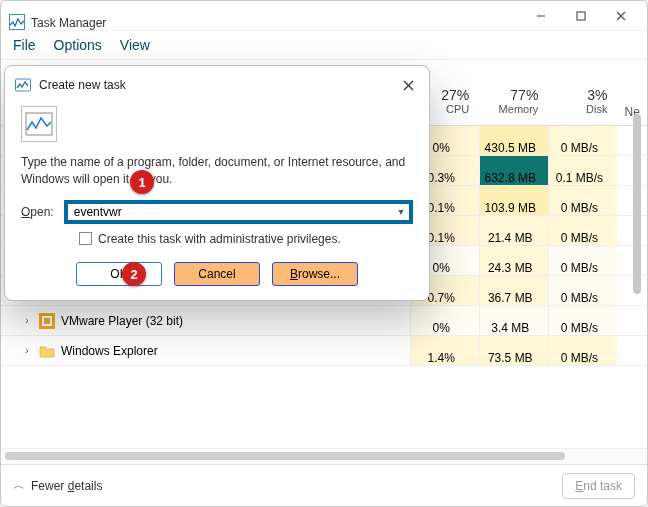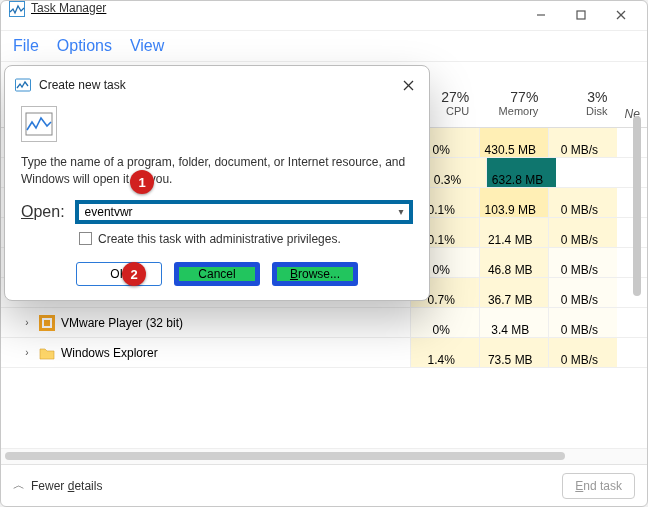--- a/index.html
+++ b/index.html
@@ -19,39 +19,38 @@
     border: 1px solid #c8c8c8;
     border-radius: 6px;
     position: relative;
     display: flex;
     flex-direction: column;
   }
   
   .titlebar {
     height: 30px;
     display: flex;
-    align-items: flex-start;
+    align-items: flex-end;
     padding: 0 6px 0 8px;
     border-bottom: 1px solid #eee;
-    text-decoration: underline;
   }
   .titlebar .tm-icon { width: 16px; height: 16px; margin-right: 6px; }
   .titlebar .title { flex: 1; color: #333; font-size: 12px; }
   .win-btn { width: 40px; height: 28px; display: flex; align-items: center; justify-content: center; color: #555; }
   
   .menubar {
     display: flex;
     padding: 2px 4px;
     gap: 2px;
     border-bottom: 1px solid #eee;
   }
   .menu-item {
     padding: 4px 8px;
-    color: #3b82f6;
-    font-size: 16px;
+    color: #0c4a6e;
+    font-size: 14px;
   }
   
   .main {
     flex: 1;
     position: relative;
     overflow: hidden;
     display: flex;
     flex-direction: column;
   }
   .grid-wrap {
@@ -63,21 +62,21 @@
   .grid {
     position: absolute;
     left: 0; top: 16px; right: 0;
   }
   .grid-row {
     display: flex;
     align-items: stretch;
   }
   .col-name  { width: 415px; padding-left: 20px; display: flex; align-items: center;}
   .col-stat  { width: 70px; text-align: right; padding-right: 10px; display:flex; flex-direction:column; justify-content:center; align-items:flex-end;}
-  .col-last  { width: 30px; font-style: italic; }
+  .col-last  { width: 30px; }
   .header {
     height: 50px;
     border-bottom: 1px solid #ddd;
     background: #fff;
   }
   .header .col-stat .pct { font-size: 14px; color: #333;}
   .header .col-stat .lbl { font-size: 11px; color: #555;}
   .header .col-last { display:flex; align-items:flex-end; justify-content:center; color:#555; padding-bottom:6px;}
   .data-row {
     height: 30px;
@@ -164,21 +163,21 @@
     width: 36px; height: 36px; border:1px solid #bbb; background:#fff;
     display:flex; align-items:center; justify-content:center;
   }
   .dlg-text { color:#333; font-size:12px; line-height:1.4; }
   .dlg-open-row {
     display:flex;
     align-items:center;
     padding: 4px 16px;
     gap: 10px;
   }
-  .dlg-open-row label { color:#333; font-size:16px;}
+  .dlg-open-row label { color:#333; font-size:12px;}
   .combo {
     flex:1;
     position:relative;
   }
   .combo input {
     width:100%;
     height: 24px;
     border: 4px solid #0369a1;
     outline: none;
     padding: 2px 24px 2px 6px;
@@ -209,22 +208,22 @@
     justify-content:center;
     gap: 12px;
     padding: 6px 16px 0 16px;
   }
   .dlg-btn {
     width: 86px;
     height: 24px;
     font-size:12px;
     font-family:inherit;
     border-radius: 3px;
-    border: 5px solid #1d4ed8;
-    background: #22c55e;
+    border: 1px solid #1d4ed8;
+    background: #fdba74;
     cursor: pointer;
     display:flex; align-items:center; justify-content:center;
   }
   .dlg-btn.primary {
     border: 1px solid #2b79d8;
     background: #fff;
   }
   
   .anno {
     position: absolute;
@@ -304,20 +303,21 @@
               <div class="col-name"></div>
               <div class="col-stat cell-num shade1">0%</div>
               <div class="col-stat cell-num shade2">430.5 MB</div>
               <div class="col-stat cell-num shade1">0 MB/s</div>
               <div class="col-last"></div>
             </div>
             <div class="grid-row data-row">
               <div class="col-name"></div>
               <div class="col-stat cell-num shade1">0.3%</div>
               <div class="col-stat cell-num shade3">632.8 MB</div>
+              <div class="col-stat cell-num shade1">0.1 MB/s</div>
               <div class="col-last"></div>
             </div>
             <div class="grid-row data-row">
               <div class="col-name"></div>
               <div class="col-stat cell-num shade1">0.1%</div>
               <div class="col-stat cell-num shade2">103.9 MB</div>
               <div class="col-stat cell-num shade1">0 MB/s</div>
               <div class="col-last"></div>
             </div>
             <div class="grid-row data-row">
@@ -335,21 +335,21 @@
                     <rect width="16" height="16" rx="3" fill="#4a154b"></rect>
                     <circle cx="5" cy="5" r="2" fill="#e8a33d"></circle>
                     <circle cx="11" cy="5" r="2" fill="#3eb991"></circle>
                     <circle cx="5" cy="11" r="2" fill="#e01e5a"></circle>
                     <circle cx="11" cy="11" r="2" fill="#36c5f0"></circle>
                   </svg>
                 </span>
                 <span>Slack (7)</span>
               </div>
               <div class="col-stat cell-num shade0">0%</div>
-              <div class="col-stat cell-num shade1">46.8 MB</div>
+              <div class="col-stat cell-num shade1">24.3 MB</div>
               <div class="col-stat cell-num shade0">0 MB/s</div>
               <div class="col-last"></div>
             </div>
             <div class="grid-row data-row">
               <div class="col-name">
                 <span class="arrow">›</span>
                 <span class="app-icon">
                   <svg width="16" height="16">
                     <rect x="0.5" y="0.5" width="15" height="15" fill="#fff" stroke="#3a8fcf"></rect>
                     <polyline points="1,11 4,8 6,12 9,5 12,10 15,7" fill="none" stroke="#1f6fb3" stroke-width="1.3"></polyline>

